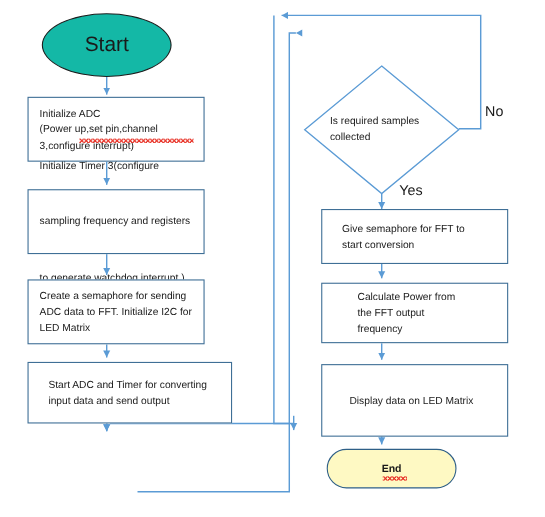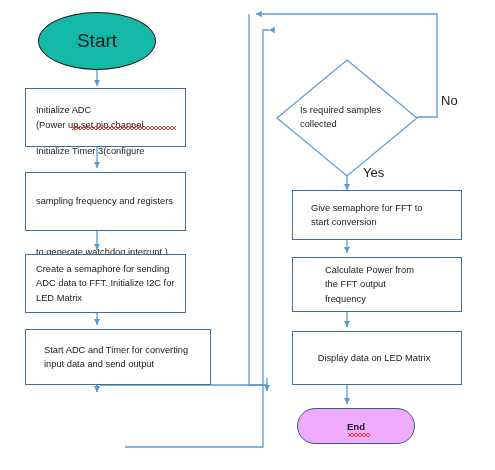--- a/index.html
+++ b/index.html
@@ -42,21 +42,21 @@
   .terminator-start {
     border: 1.4px solid #1c1c1c;
     border-radius: 50%;
     background: #14b8a6;
     align-items: center;
     font-size: 19px;
     text-align: center;
   }
   .terminator-end {
     border: 1.4px solid #2e5f87;
-    background: #f0abfc;
+    background: #fef9c3;
     align-items: center;
     font-size: 9.6px;
     font-weight: bold;
     text-align: left;
   }
   .decision-text {
     position: absolute;
     font-size: 9.3px;
     line-height: 1.5;
     color: #1a1a1a;
@@ -131,20 +131,21 @@
     </g>
   </svg>
 
   <div class="node terminator-start" style="left:38px; top:12px; width:118px; height:58px;">
     <span>Start</span>
   </div>
 
   <div class="node proc" style="left:25px; top:88px; width:161px; height:59px;">
     <span class="ln">Initialize ADC</span>
     <span class="ln">(Power up,set pin,channel</span>
+    <span class="ln">3,configure interrupt)</span>
     <span class="squiggle" style="position:absolute; left:46px; top:37px; width:104px;"></span>
   </div>
 
   <div class="node proc" style="left:25px; top:172px; width:161px; height:59px;gap:36px;">
     <span class="ln">Initialize Timer 3(configure</span>
     <span class="ln">sampling frequency and registers</span>
     <span class="ln">to generate watchdog interrupt  )</span>
   </div>
 
   <div class="node proc" style="left:25px; top:254px; width:161px; height:59px;">
@@ -174,21 +175,21 @@
     <span class="ln">Give semaphore for FFT to</span>
     <span class="ln">start conversion</span>
   </div>
 
   <div class="node proc" style="left:292px; top:257px; width:170px; height:55px; padding-left:32px;">
     <span class="ln">Calculate Power from</span>
     <span class="ln">the FFT output</span>
     <span class="ln">frequency</span>
   </div>
 
-  <div class="node proc" style="left:292px; top:331px; width:170px; height:54px; align-items:center; padding-left:0;">
+  <div class="node proc" style="left:292px; top:331px; width:170px; height:66px; align-items:center; padding-left:0;">
     <span class="ln">Display data on LED Matrix</span>
   </div>
 
   <div class="node terminator-end" style="left:297px; top:408px; width:118px; height:36px; border-radius:18px;">
     <span>End</span>
     <span class="squiggle" style="position:absolute; left:50px; top:24px; width:22px;"></span>
   </div>
 
 </div>
 

